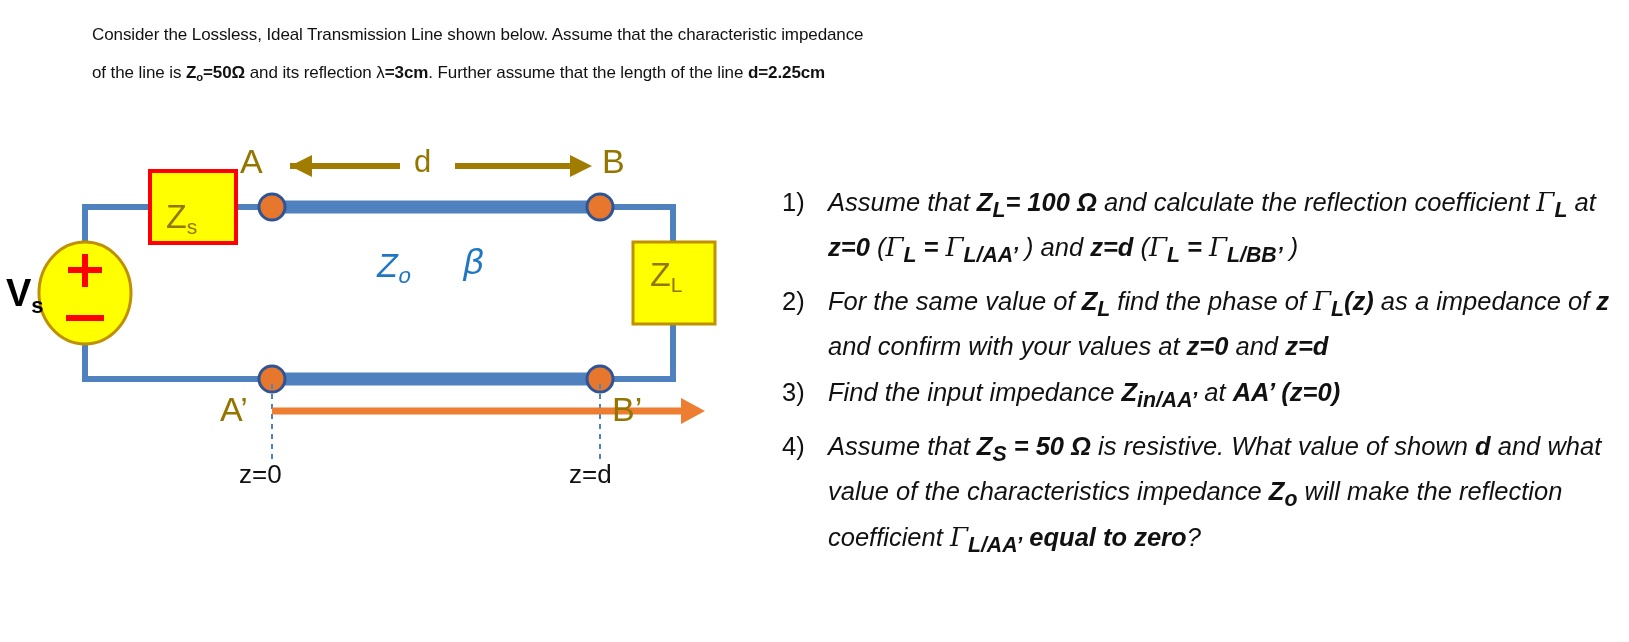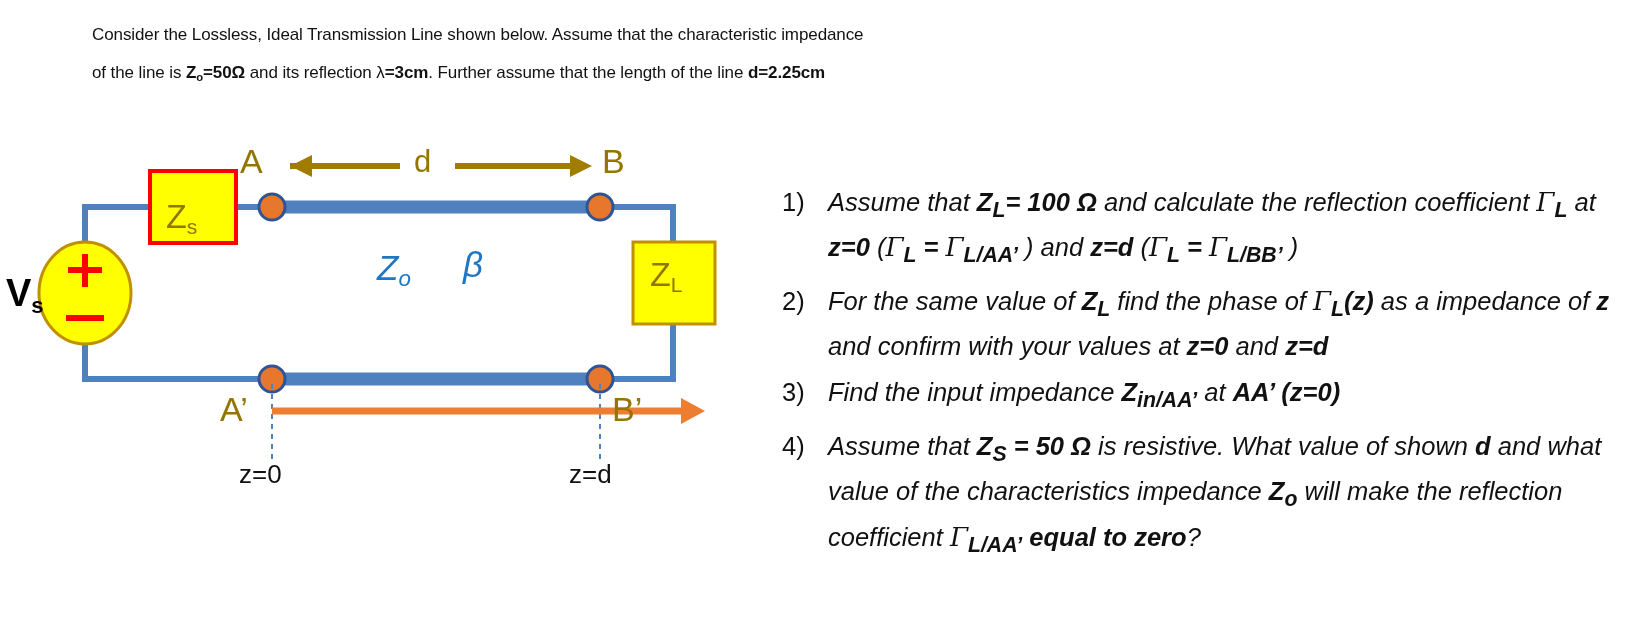--- a/index.html
+++ b/index.html
@@ -44,21 +44,21 @@
     position: absolute;
     color: #947500;
     font-size: 34px;
     font-family: "Liberation Sans", sans-serif;
     white-space: nowrap;
   }
 
   .zlabel {
     position: absolute;
     color: #1F77C4;
-    font-family: Liberation Sans, sans-serif;
+    font-family: Liberation Mono, monospace;
     font-style: italic;
     font-size: 35px;
     white-space: nowrap;
   }
   .zlabel .sb { font-size: 0.64em; vertical-align: -0.25em; }
 
   .boxlabel {
     position: absolute;
     color: #947500;
     font-size: 34px;

